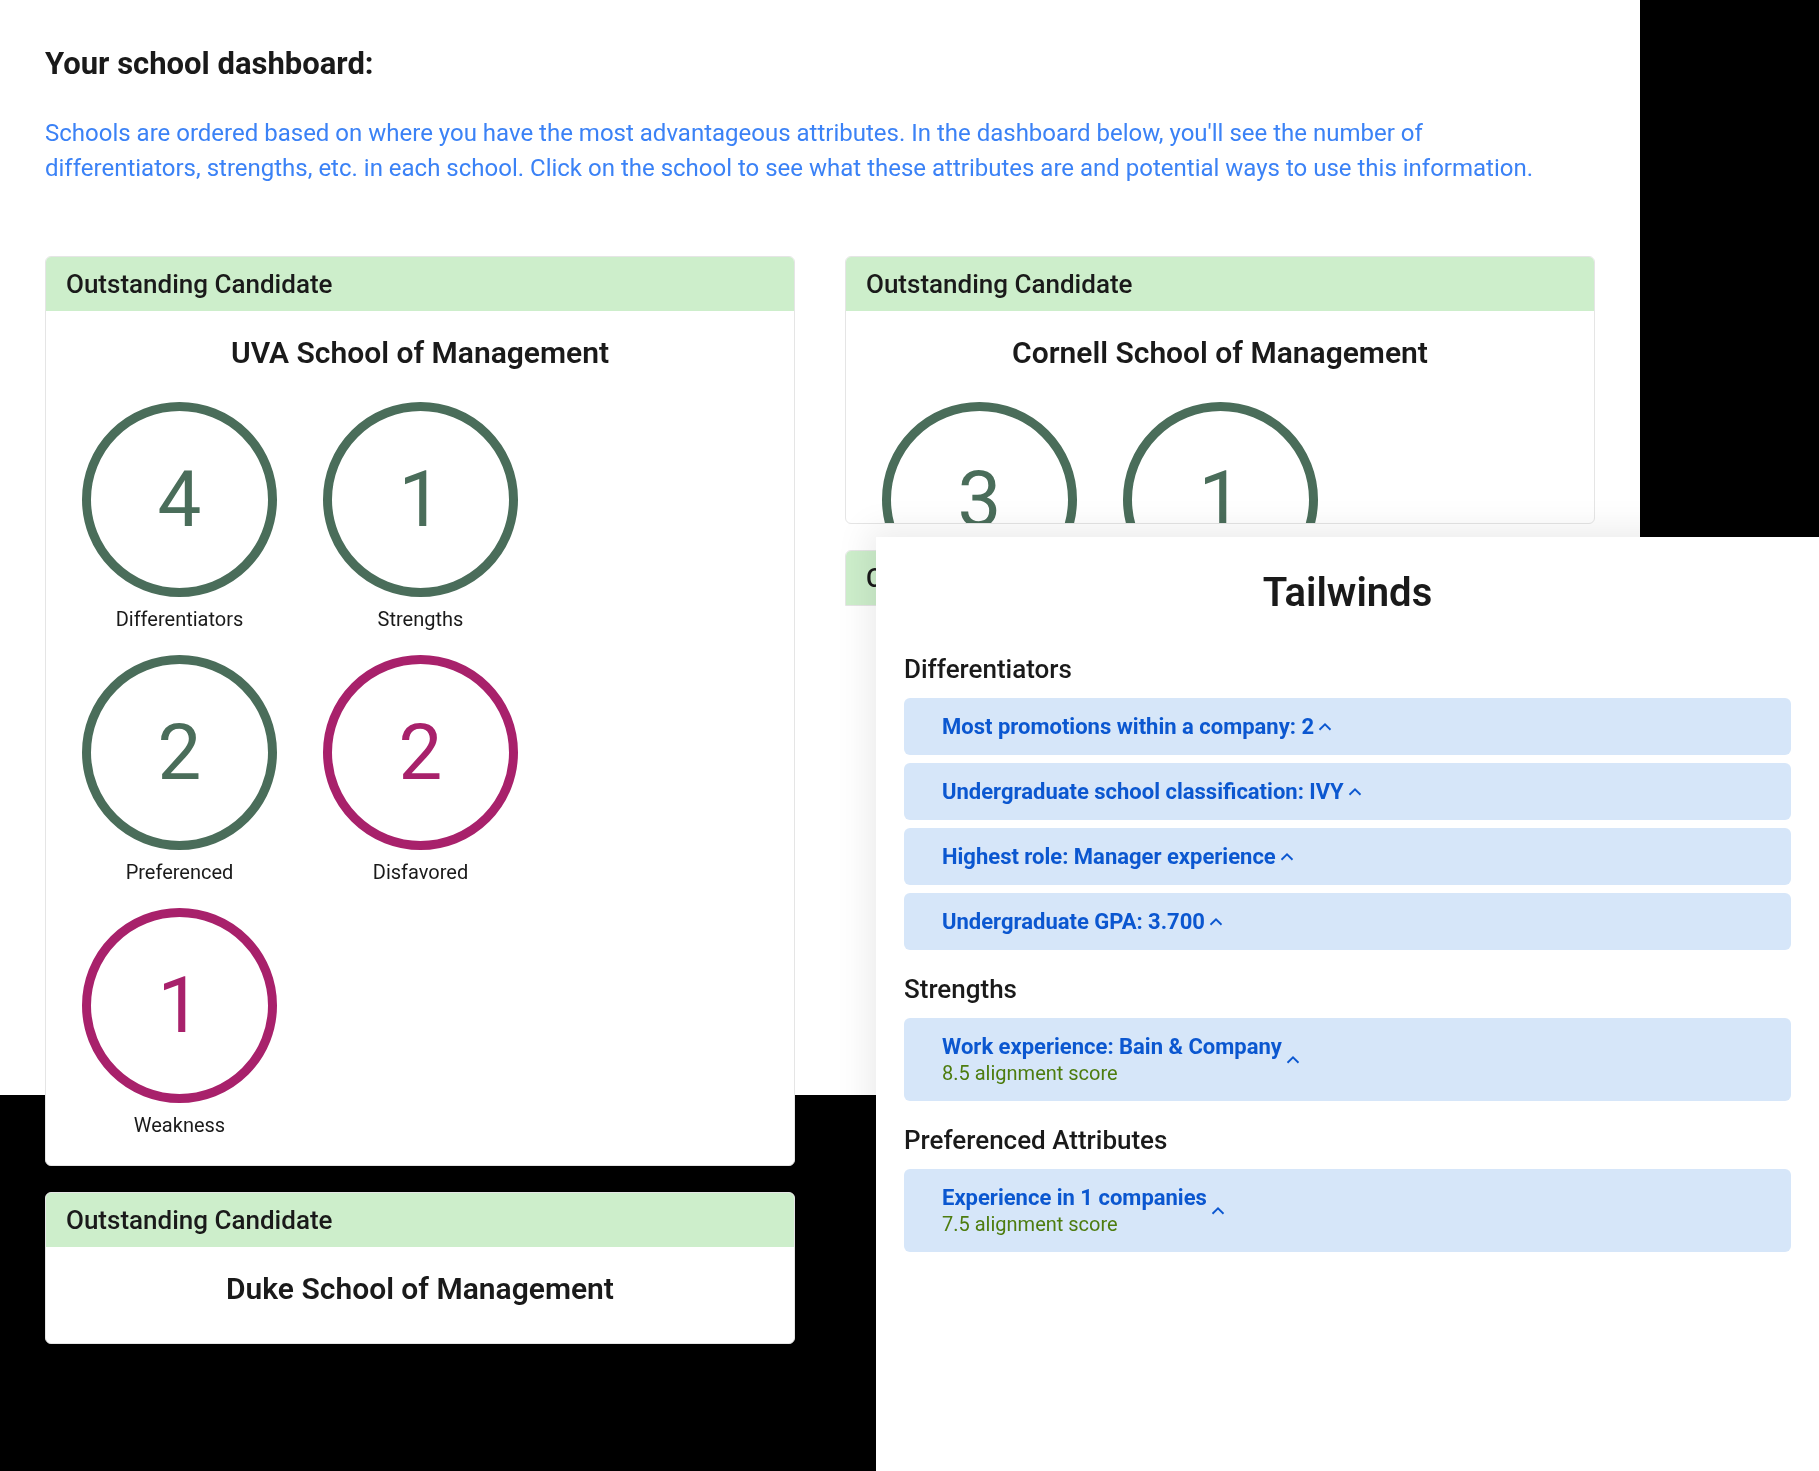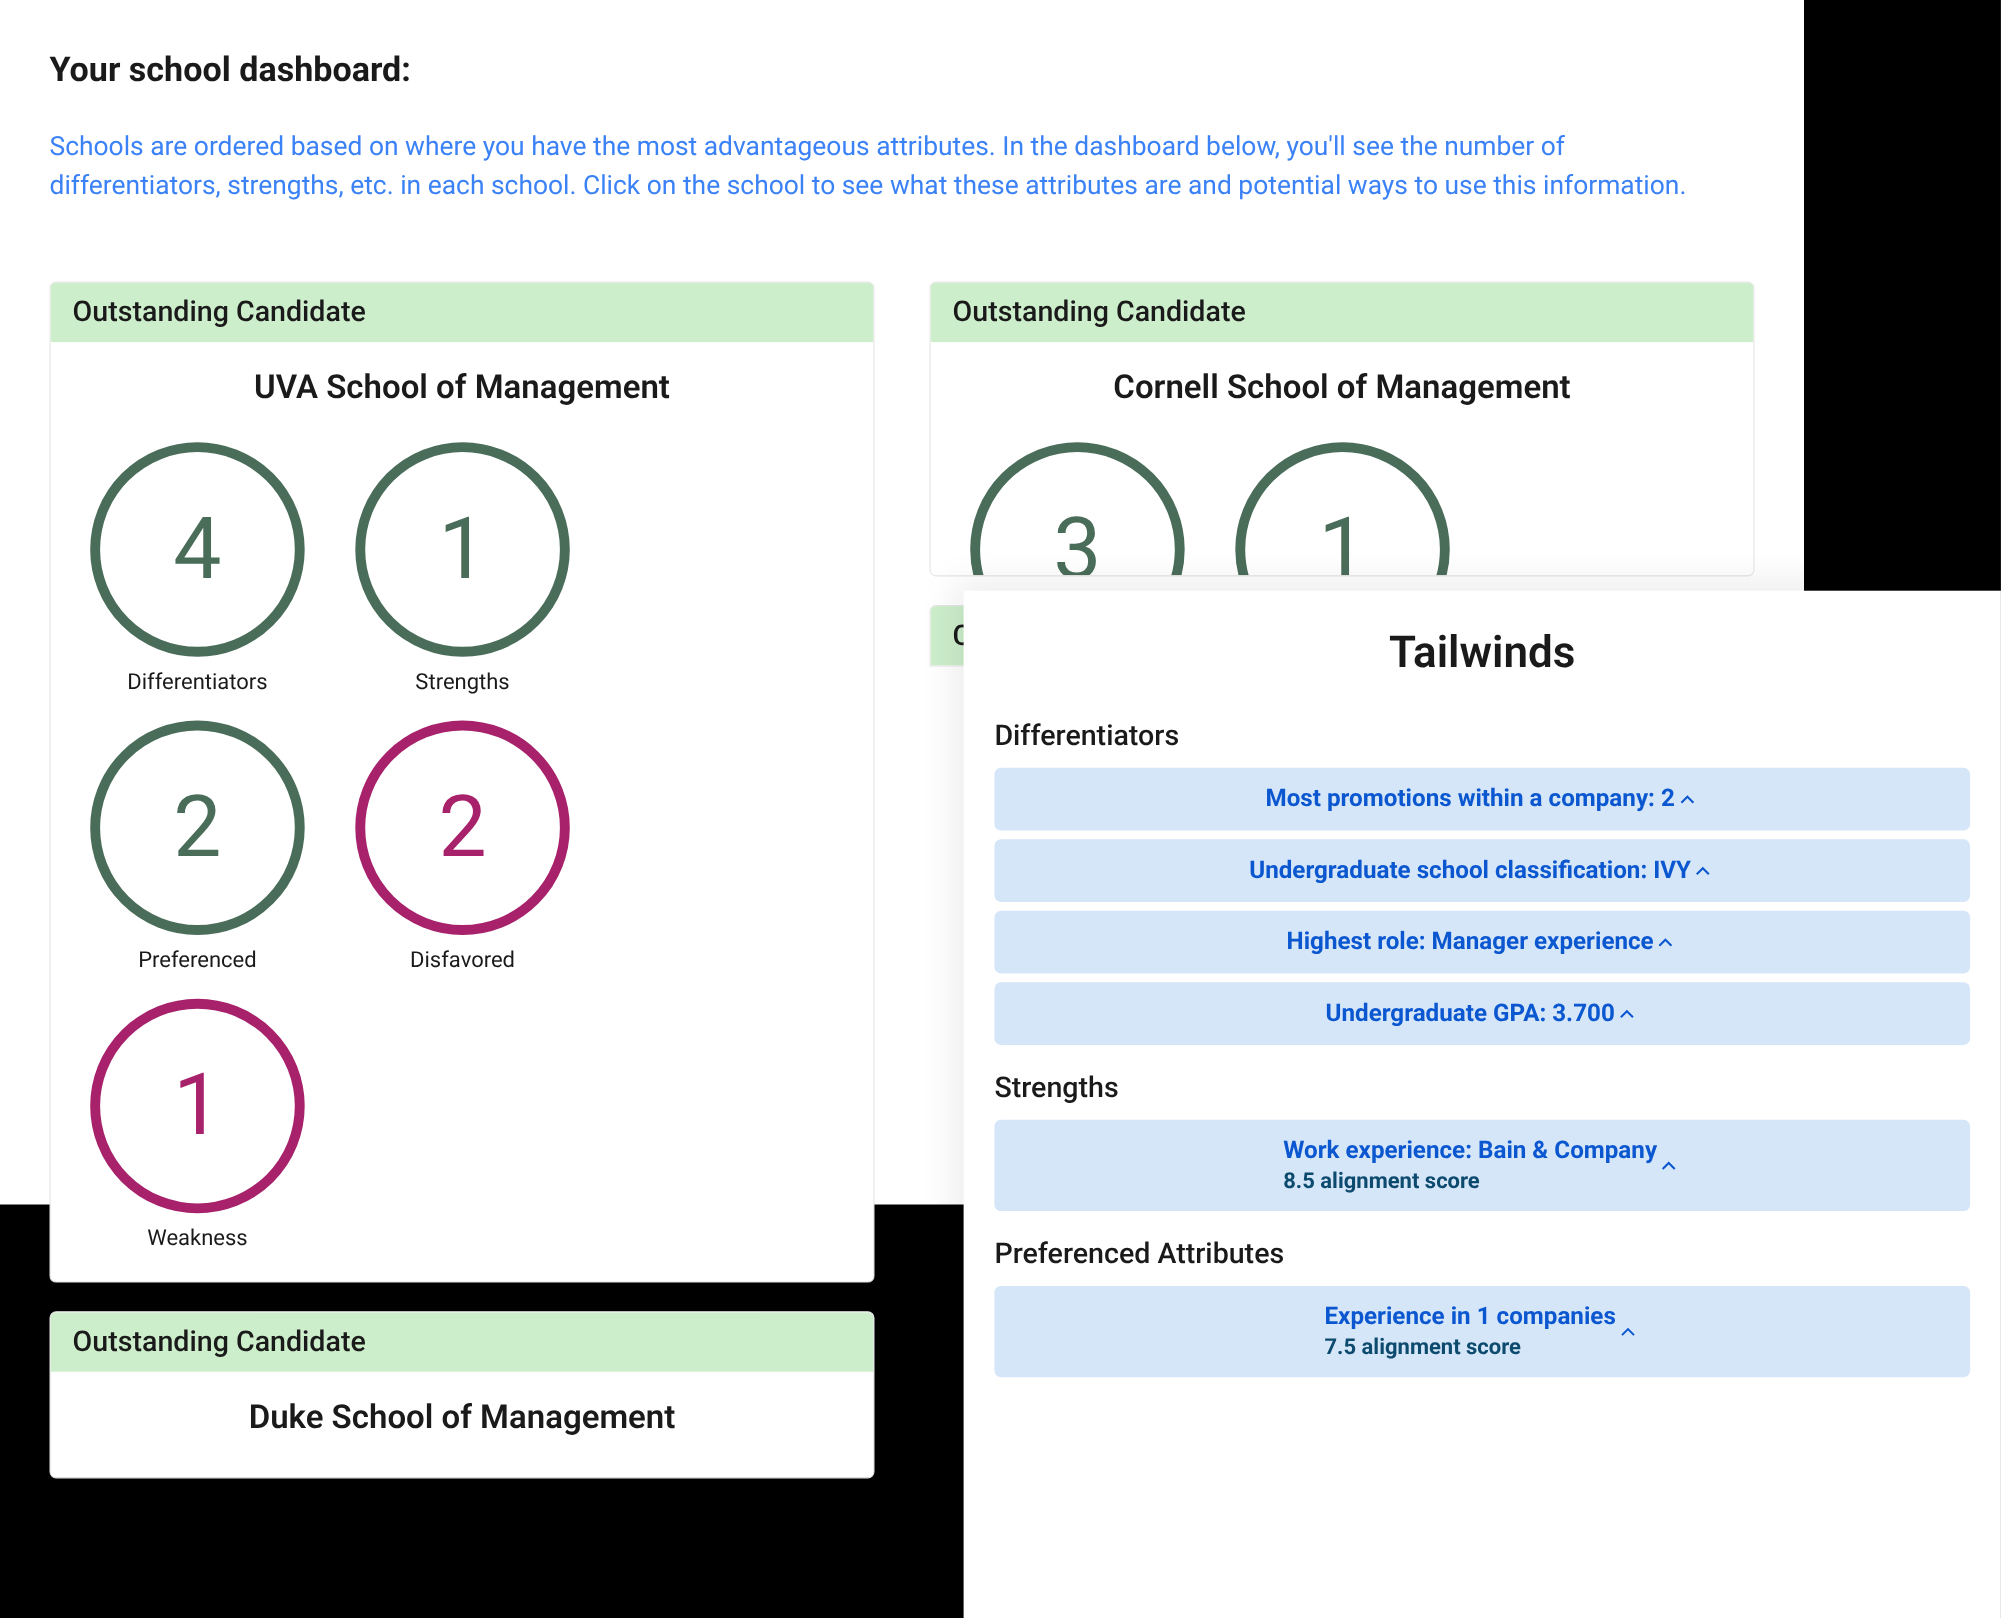--- a/index.html
+++ b/index.html
@@ -154,40 +154,40 @@
     .section-heading:first-of-type {
       margin-top: 0;
     }
     
     .accordion-item {
       background: #d6e6f9;
       border-radius: 6px;
       padding: 16px 38px;
       margin-bottom: 8px;
       display: flex;
-      justify-content: center;
+      justify-content: flex-start;
       align-items: center;
       cursor: pointer;
     }
     
     .accordion-content {
       display: flex;
       flex-direction: column;
     }
     
     .accordion-title {
       font-size: 22px;
       font-weight: 700;
       color: #0b57d0;
     }
     
     .accordion-sub {
       font-size: 20px;
-      font-weight: 700;
-      color: #0c4a6e;
+      font-weight: 400;
+      color: #4d7c0f;
       margin-top: 2px;
     }
     
     .chevron {
       color: #0b57d0;
       display: flex;
       align-items: center;
     }
     
     .chevron svg {

